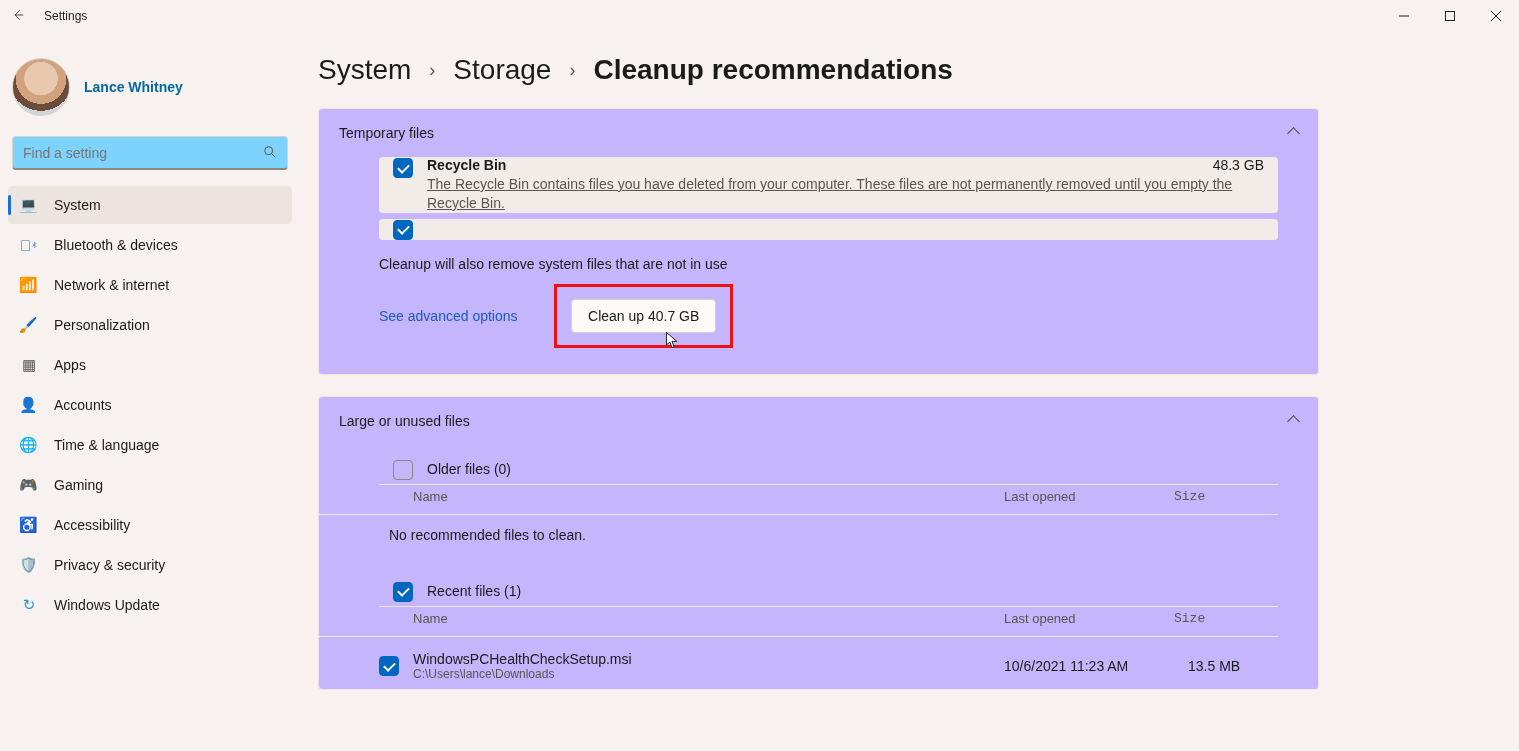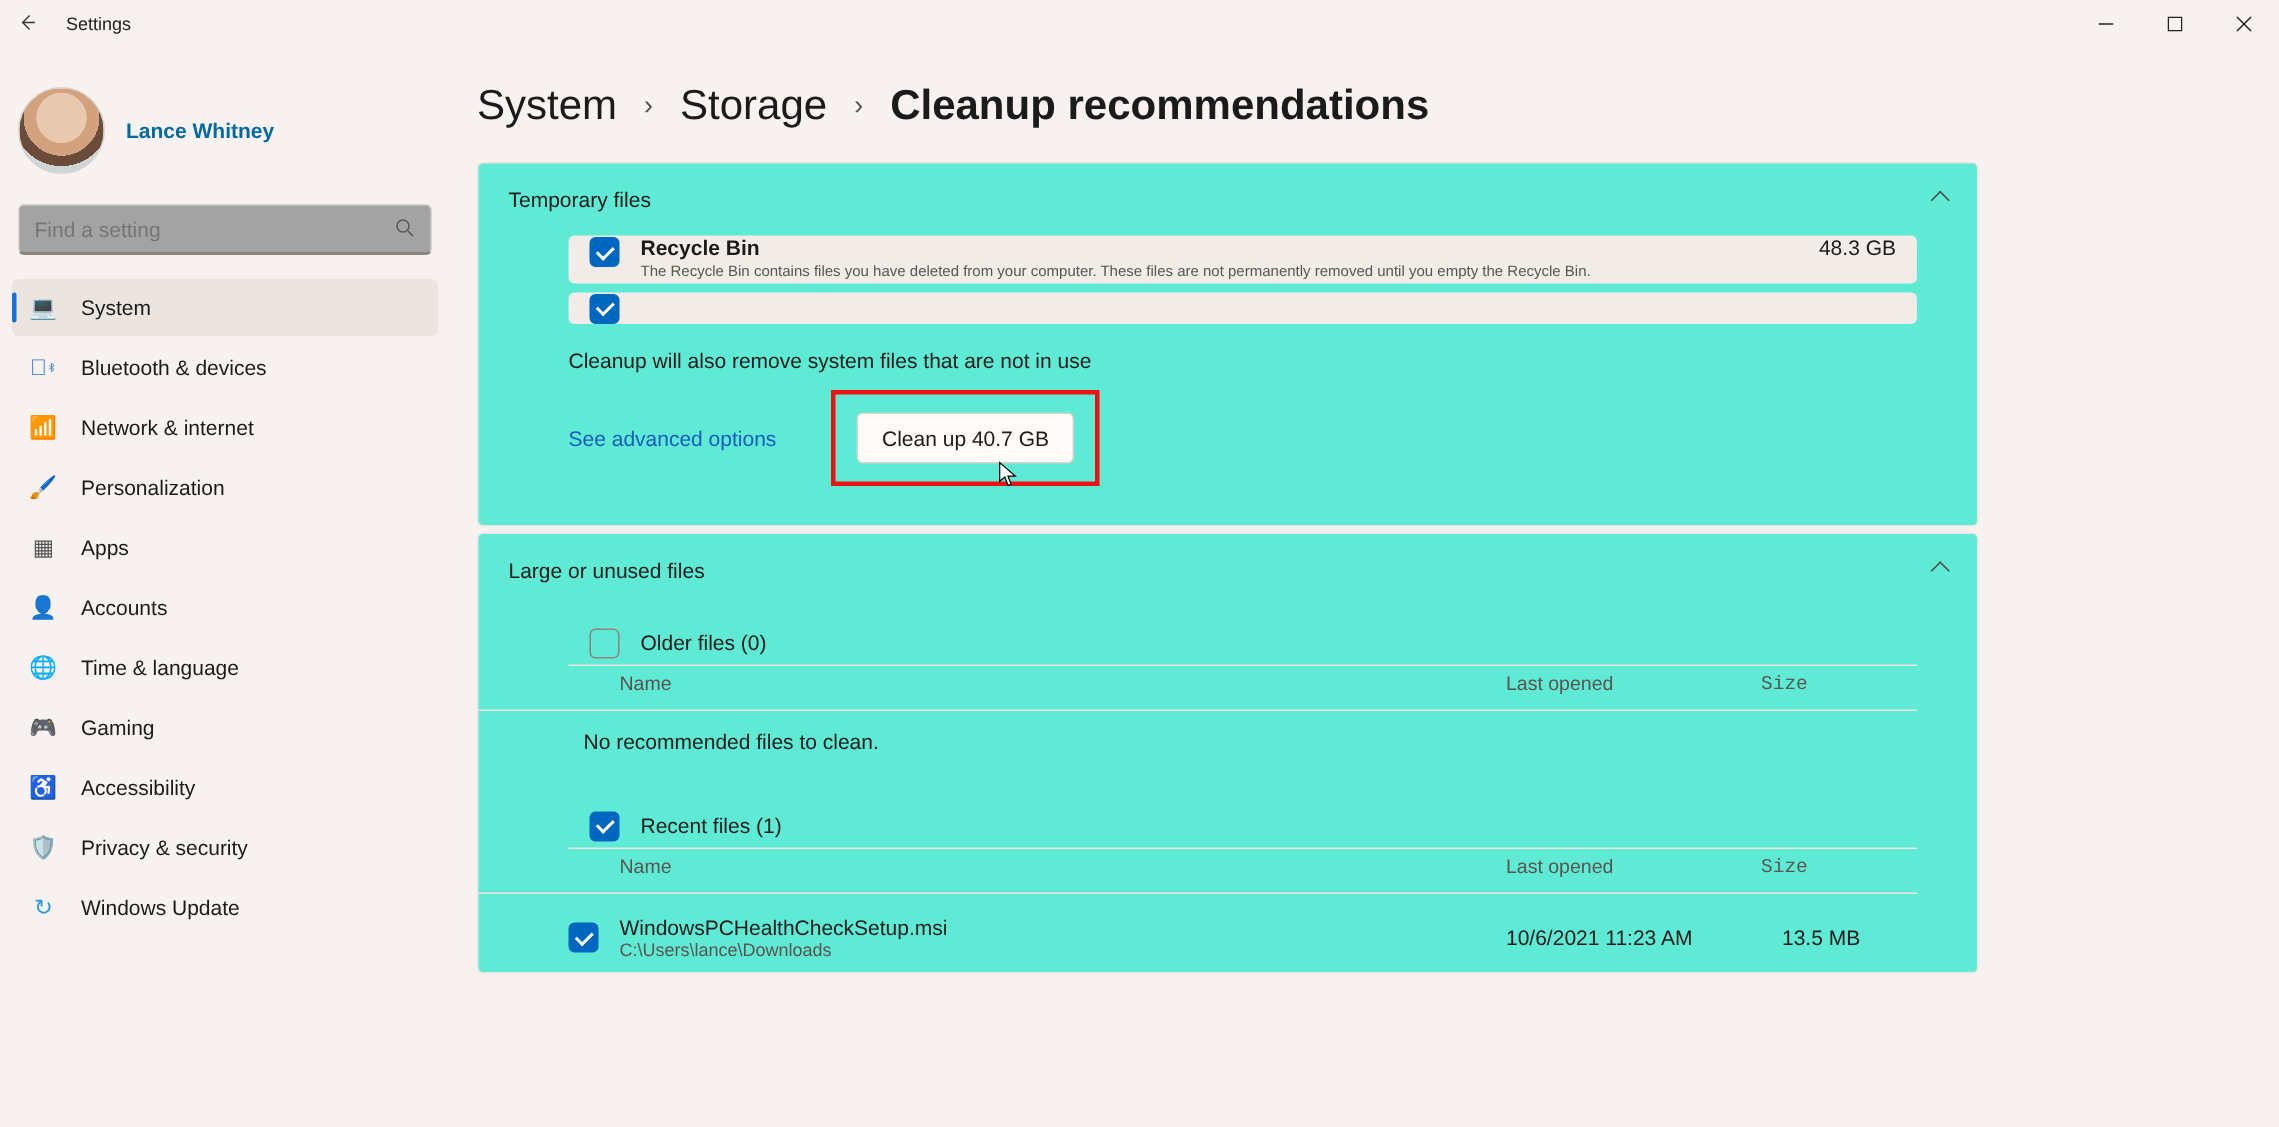--- a/index.html
+++ b/index.html
@@ -13,53 +13,53 @@
   .titlebar .winbtn svg { stroke: #222; }
 
   .app { display: flex; height: calc(751px - 32px); }
 
   .sidebar { width: 300px; padding: 8px 8px 0 8px; display: flex; flex-direction: column; }
   .profile { display: flex; align-items: center; padding: 18px 4px 20px 4px; gap: 14px; }
   .avatar { width: 58px; height: 58px; border-radius: 50%; background: radial-gradient(circle at 50% 35%, #e8c9b0 0 36%, #d2a27e 37% 55%, #6b4c3b 55% 70%, #cfd6d8 70% 100%); border: 1px solid #d9d2cc; }
   .profile .name { font-size: 14px; font-weight: 600; color: #0369a1; }
 
   .search { position: relative; margin: 0 4px 16px 4px; }
-  .search input { width: 100%; height: 34px; border: 1px solid #d8d2ce; border-bottom: 2px solid #8b8681; border-radius: 4px; background: #a3a3a3; padding: 0 34px 0 10px; font-size: 14px; color: #333; outline: none; }
+  .search input { width: 100%; height: 34px; border: 1px solid #d8d2ce; border-bottom: 2px solid #8b8681; border-radius: 4px; background: #7dd3fc; padding: 0 34px 0 10px; font-size: 14px; color: #333; outline: none; }
   .search .sicon { position: absolute; right: 10px; top: 8px; color: #555; font-size: 14px; }
 
   .nav { display: flex; flex-direction: column; gap: 2px; }
   .nav-item { display: flex; align-items: center; height: 38px; padding: 0 12px; border-radius: 4px; font-size: 14px; color: #1b1b1b; gap: 16px; cursor: pointer; position: relative; }
   .nav-item.active { background: #ece4df; }
   .nav-item.active::before { content: ""; position: absolute; left: 0; top: 9px; bottom: 9px; width: 3px; border-radius: 2px; background: #1a6fd6; }
   .nav-item .nicon { width: 18px; display: flex; justify-content: center; font-size: 15px; }
 
   .main-wrapper { flex: 1; position: relative; }
   .main-scroll { position: absolute; inset: 0; overflow-y: auto; padding: 8px 0 24px 18px; }
   .main-scroll::-webkit-scrollbar { width: 4px; }
   .main-scroll::-webkit-scrollbar-thumb { background: #b7b0aa; border-radius: 2px; }
 
   .breadcrumb { display: flex; align-items: center; gap: 18px; padding: 14px 0 22px 0; }
   .breadcrumb .bc { font-size: 28px; font-weight: 600; color: #1b1b1b; }
   .breadcrumb .bc.light { font-weight: 400; }
   .breadcrumb .chev { font-size: 18px; color: #555; }
 
-  .card { background: #5eead4; border: 1px solid #ece5e0; border-radius: 4px; margin-right: 200px; margin-bottom: 4px; }
+  .card { background: #c4b5fd; border: 1px solid #ece5e0; border-radius: 4px; margin-right: 200px; margin-bottom: 21px; }
   .section-header { display: flex; align-items: center; justify-content: space-between; padding: 16px 20px; font-size: 14px; color: #1b1b1b; cursor: pointer; }
   .section-body { padding: 0 0 26px 0; }
 
   .item { display: flex; gap: 14px; padding: 0 14px; margin: 0 40px 6px 60px; border-radius: 4px; position: relative; }
   .item.bg { background: #f1ece8; }
   .chk { width: 20px; height: 20px; border-radius: 4px; border: 1px solid #8b8681; flex-shrink: 0; display: flex; align-items: center; justify-content: center; margin-top: 1px; }
   .chk.checked { background: #0067c0; border-color: #0067c0; }
   .chk.checked::after { content: ""; width: 5px; height: 9px; border: solid #fff; border-width: 0 2px 2px 0; transform: rotate(45deg); margin-top: -2px; }
   .item-body { flex: 1; }
   .item-titlebar { display: flex; justify-content: space-between; font-size: 14px; }
   .item-title { font-weight: 600; color: #1b1b1b; }
   .item-size { color: #1b1b1b; font-weight: 400; }
-  .item-desc { font-size: 10px; color: #5a5550; margin-top: 2px; line-height: 1.35; }
+  .item-desc { font-size: 14px; color: #5a5550; margin-top: 2px; line-height: 1.35; text-decoration: underline; }
 
   .note { font-size: 14px; color: #1b1b1b; margin: 16px 0 2px 60px; }
   .link { font-size: 14px; color: #1a5bbd; margin-left: 60px; cursor: pointer; display: inline-block; }
   .cleanup-btn { display: inline-block; padding: 8px 16px; border: 1px solid #d8d2ce; border-radius: 4px; background: #fdfaf8; font-size: 14px; color: #1b1b1b; cursor: pointer; }
   .redbox { border: 3px solid #e11; padding: 12px 14px; display: inline-block; margin-left: 32px; margin-top: 10px; position: relative; }
   .cursor { position: absolute; left: 108px; top: 44px; font-size: 14px; }
 
   .table-head { display: flex; font-size: 13px; color: #5a5550; padding: 4px 14px 10px 94px; border-bottom: 1px solid #ece5e0; margin: 0 40px 0 0; }
   .col-name { flex: 1; }
   .col-opened { width: 170px; }

